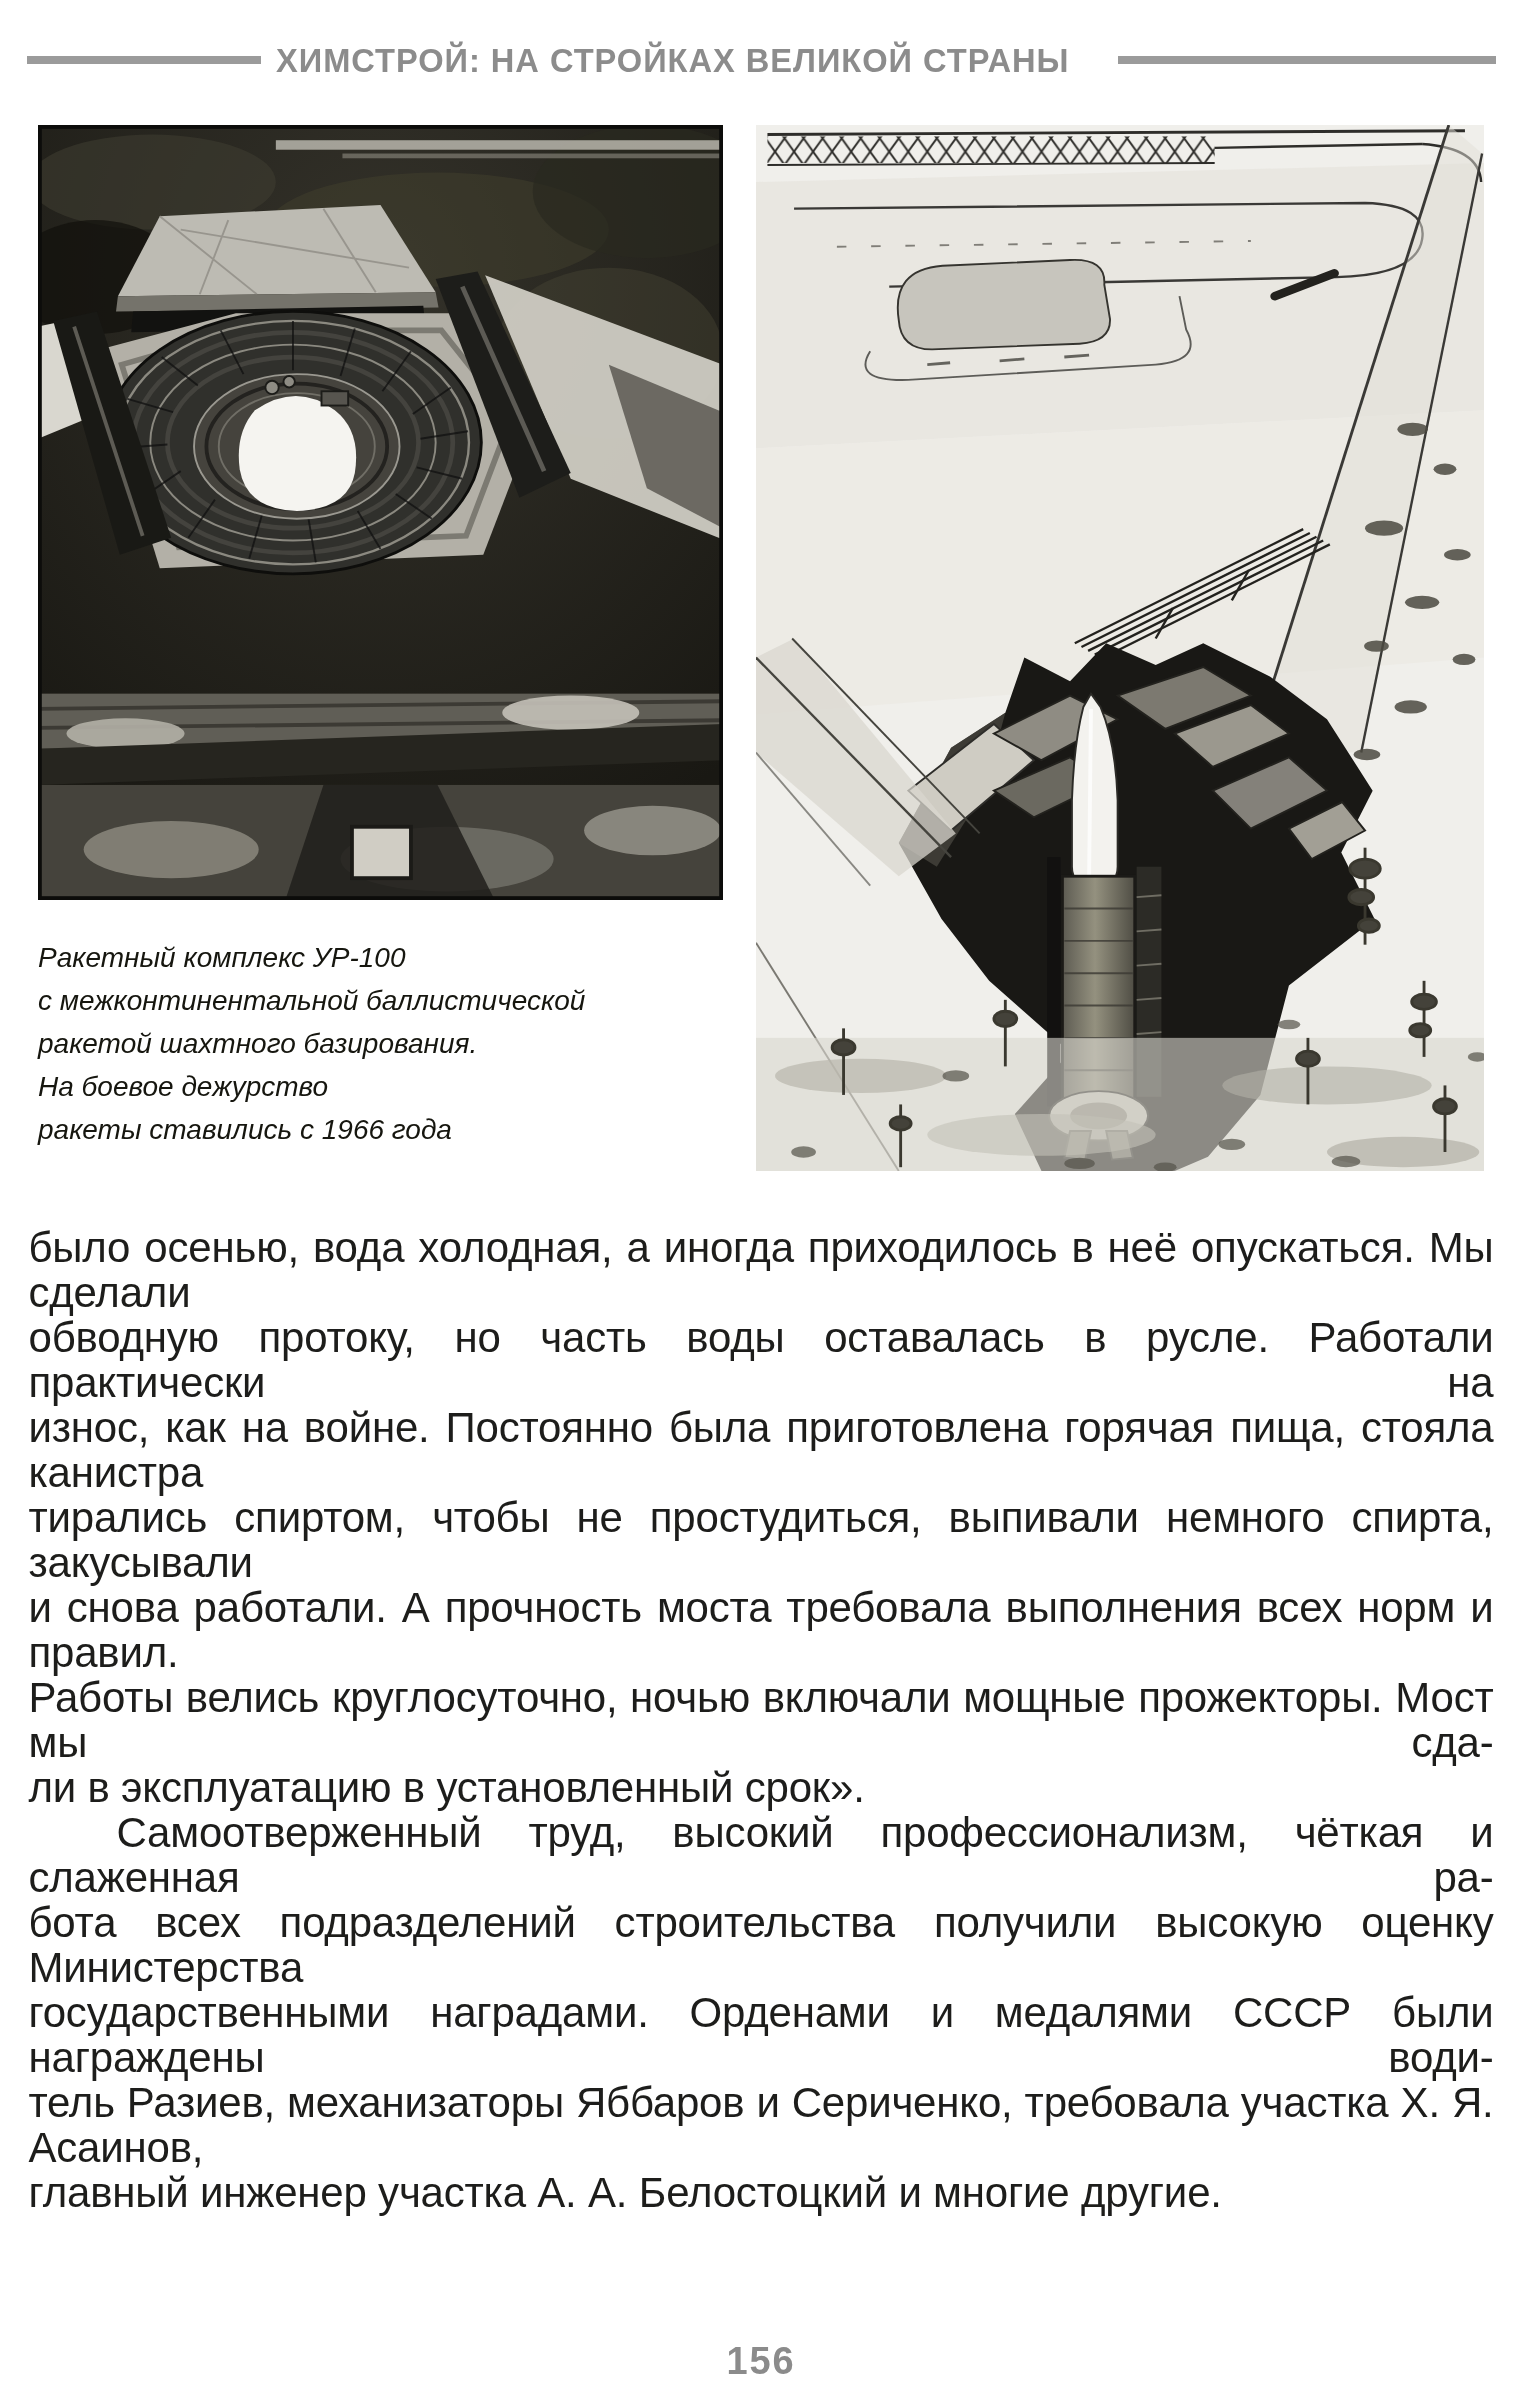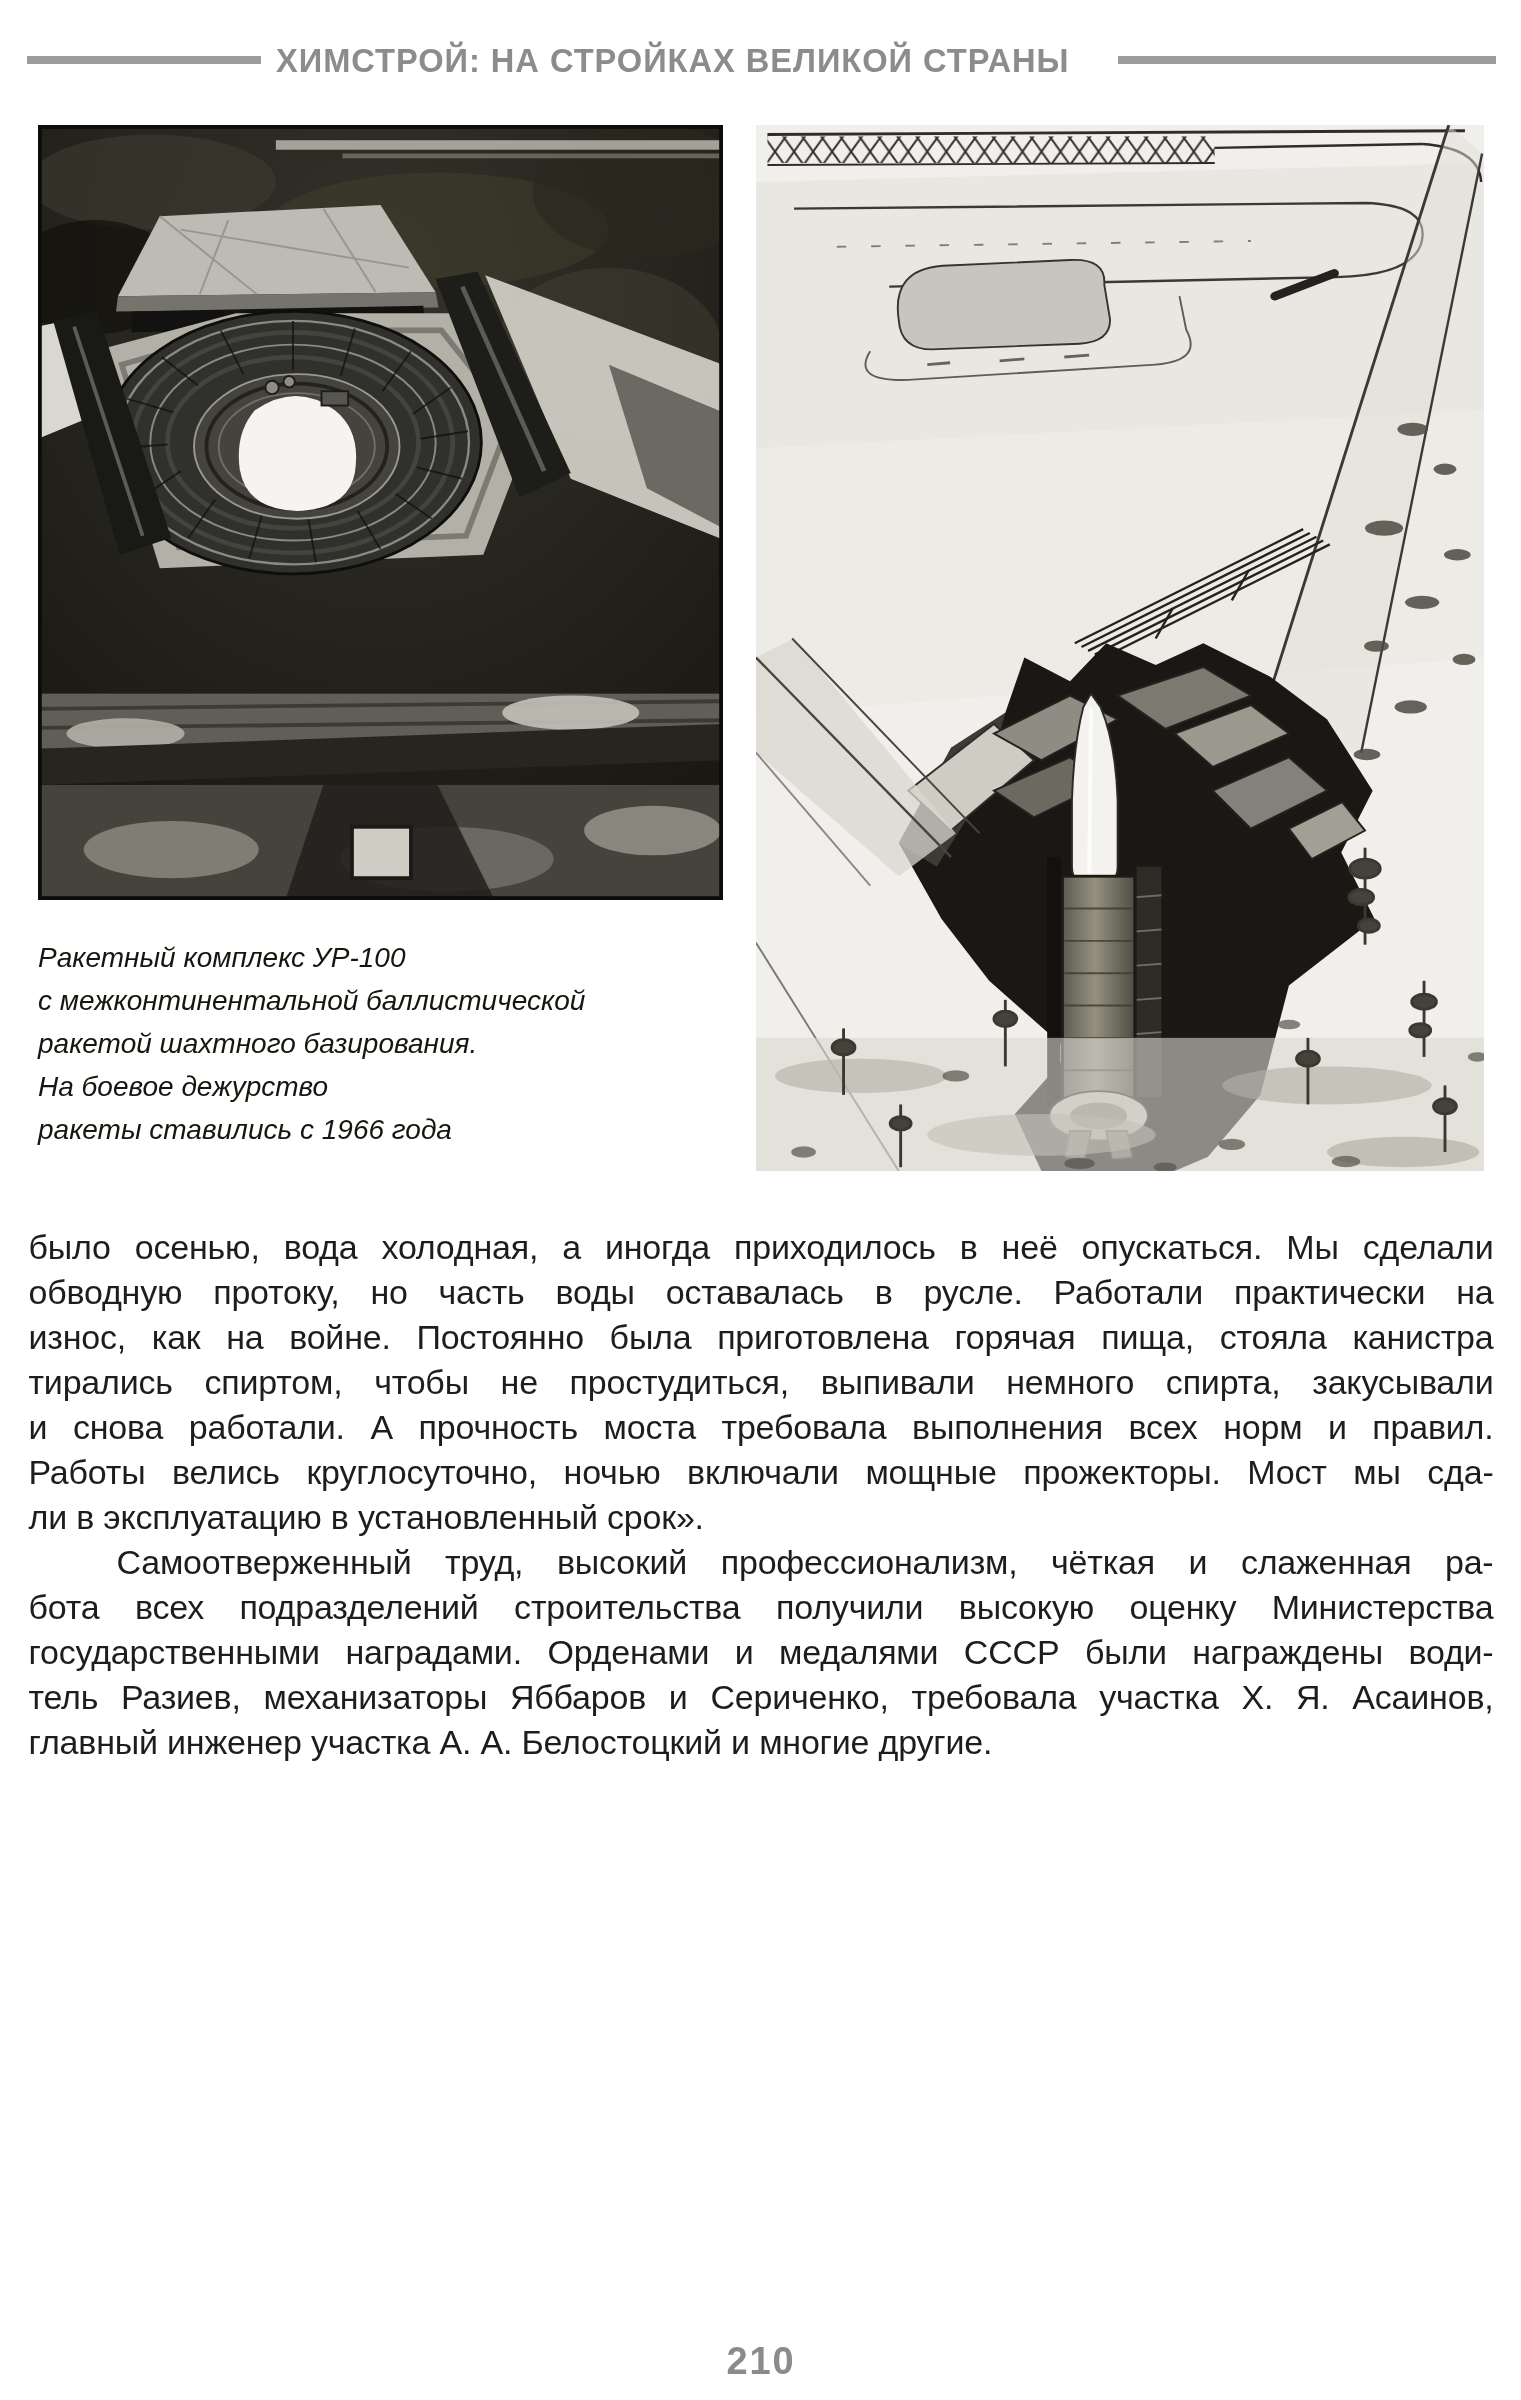--- a/index.html
+++ b/index.html
@@ -24,21 +24,21 @@
   #illustration-right{position:absolute;left:756px;top:125px;width:728px;height:1046px;}
   #photo-left svg,#illustration-right svg{display:block;width:100%;height:100%;}
   
   #caption{
     position:absolute;left:38px;top:936px;width:685px;
     font-style:italic;font-size:28px;line-height:43px;color:#16160f;
   }
   
   #body-text{
     position:absolute;left:28.5px;top:1225px;width:1465px;
-    font-size:34px;line-height:45px;color:#1d1d1b;letter-spacing:-0.2px;
+    font-size:42px;line-height:45px;color:#1d1d1b;letter-spacing:-0.2px;
   }
   #body-text .line{text-align:justify;text-align-last:justify;white-space:normal;}
   #body-text .line.last{text-align-last:left;}
   #body-text .line.indent{text-indent:88px;}
   
   #page-number{
     position:absolute;left:0;top:2340px;width:100%;text-align:center;
     font-weight:bold;font-size:38px;color:#8b8b8b;letter-spacing:1.9px;
   }
 </style>
@@ -299,16 +299,16 @@
       <div class="line">и снова работали. А прочность моста требовала выполнения всех норм и правил.</div>
       <div class="line">Работы велись круглосуточно, ночью включали мощные прожекторы. Мост мы сда-</div>
       <div class="line last">ли в эксплуатацию в установленный срок».</div>
       <div class="line indent">Самоотверженный труд, высокий профессионализм, чёткая и слаженная ра-</div>
       <div class="line">бота всех подразделений строительства получили высокую оценку Министерства</div>
       <div class="line">государственными наградами. Орденами и медалями СССР были награждены води-</div>
       <div class="line">тель Разиев, механизаторы Яббаров и Сериченко, требовала участка Х. Я. Асаинов,</div>
       <div class="line last">главный инженер участка А. А. Белостоцкий и многие другие.</div>
     </div>
 
-  <div id="page-number">210</div>
+  <div id="page-number">156</div>
 
 </div>
 
 
 </body></html>

